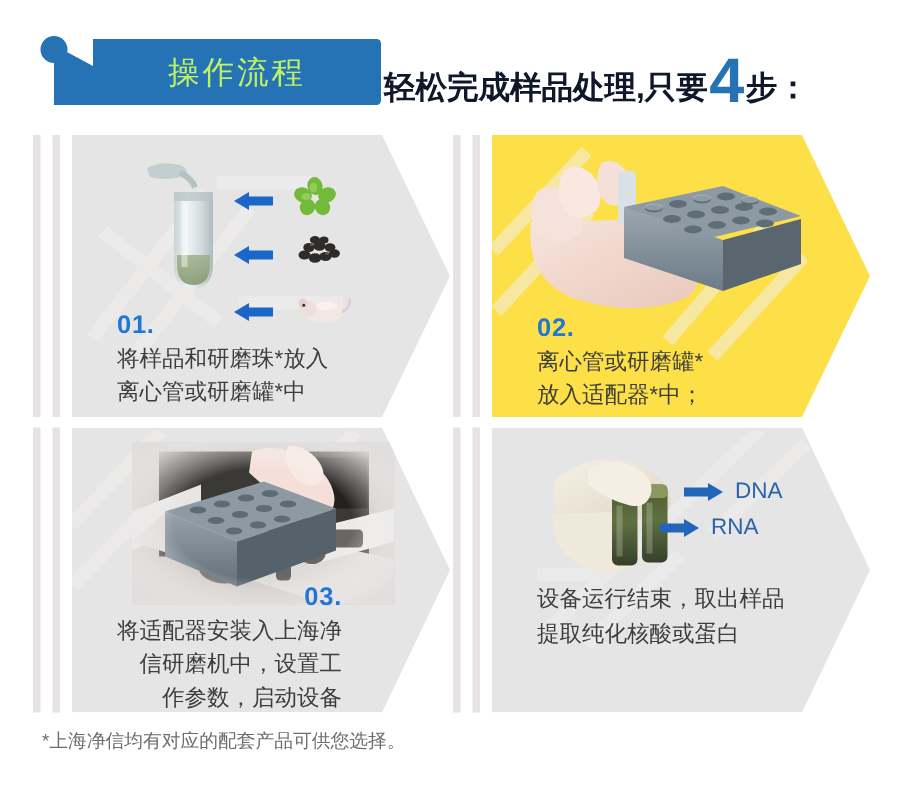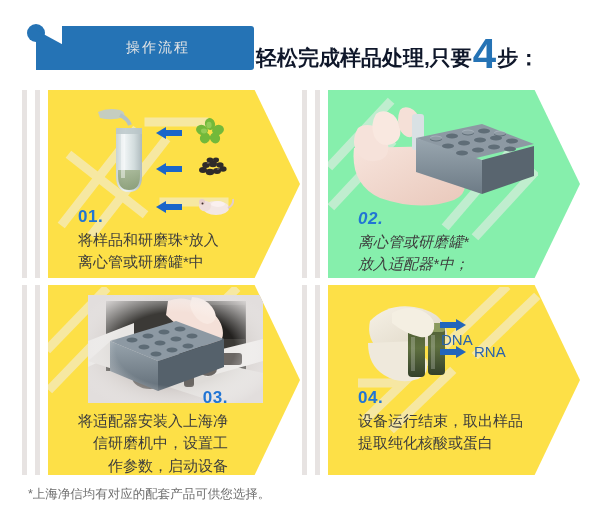--- a/index.html
+++ b/index.html
@@ -52,22 +52,22 @@
     left: 0; top: 0;
     width: 192px;
     height: 44px;
     background: #2573b5;
     border-radius: 0 3px 3px 0;
     display: flex;
     align-items: center;
     justify-content: center;
   }
   .banner-text {
-    color: #e5e5e5;
-    font-size: 14px;
+    color: #bef264;
+    font-size: 21px;
     letter-spacing: 2px;
     font-weight: 400;
     white-space: nowrap;
   }
   .headline {
     position: absolute;
     left: 256px;
     top: 30px;
     height: 44px;
     display: flex;
@@ -118,22 +118,22 @@
   .card {
     position: absolute;
     left: 26px;
     top: 0;
     width: 252px;
     height: 100%;
     background: #e3dfde;
     clip-path: polygon(0% 0%, 82% 0%, 100% 50%, 82% 100%, 0% 100%);
     overflow: hidden;
   }
-  .card.warm { background: #86efac; font-style: italic; }
-  .card.cool { background: #fde047; }
+  .card.warm { background: #fde047; }
+  .card.cool { background: #e5e5e5; }
 
   
   .wm {
     position: absolute;
     pointer-events: none;
     opacity: .55;
   }
   .wm svg { display:block; }
 
   .photo {
@@ -558,31 +558,30 @@
           <rect x="64" y="24" width="17" height="52" rx="4" fill="url(#tub4)"></rect>
           <rect x="44" y="26" width="17" height="9" rx="3" fill="#8a9a5e"></rect>
           <rect x="64" y="24" width="17" height="9" rx="3" fill="#8a9a5e"></rect>
           <rect x="47" y="38" width="4" height="34" fill="#ffffff" opacity=".22"></rect>
           <rect x="67" y="36" width="4" height="34" fill="#ffffff" opacity=".22"></rect>
 
           <path d="M28 14 q18 -10 34 0 q10 6 8 16 q-3 10 -14 8 q-16 -4 -28 -14 z" fill="#f4efe2"></path>
         </svg>
       </div>
 
-      <div class="out-row" style="left:105px; top:34px;flex-direction:column;">
+      <div class="out-row" style="left:128px; top:34px;">
         <span class="arrow-right"></span>
         <span class="out-label">DNA</span>
       </div>
       <div class="out-row" style="left:112px; top:58px;">
         <span class="arrow-right"></span>
         <span class="out-label">RNA</span>
       </div>
 
       <div class="step" style="top:104px;">
-        <div class="step-num">04.</div>
         <div class="step-line">设备运行结束，取出样品</div>
         <div class="step-line">提取纯化核酸或蛋白</div>
       </div>
 
     </div>
   </div>
 
 </div>
 
 <div class="footer">*上海净信均有对应的配套产品可供您选择。</div>

